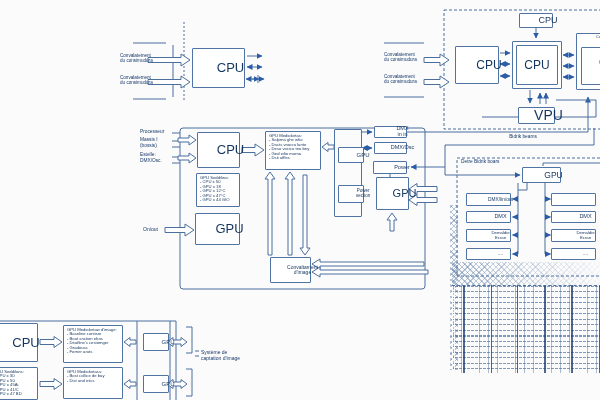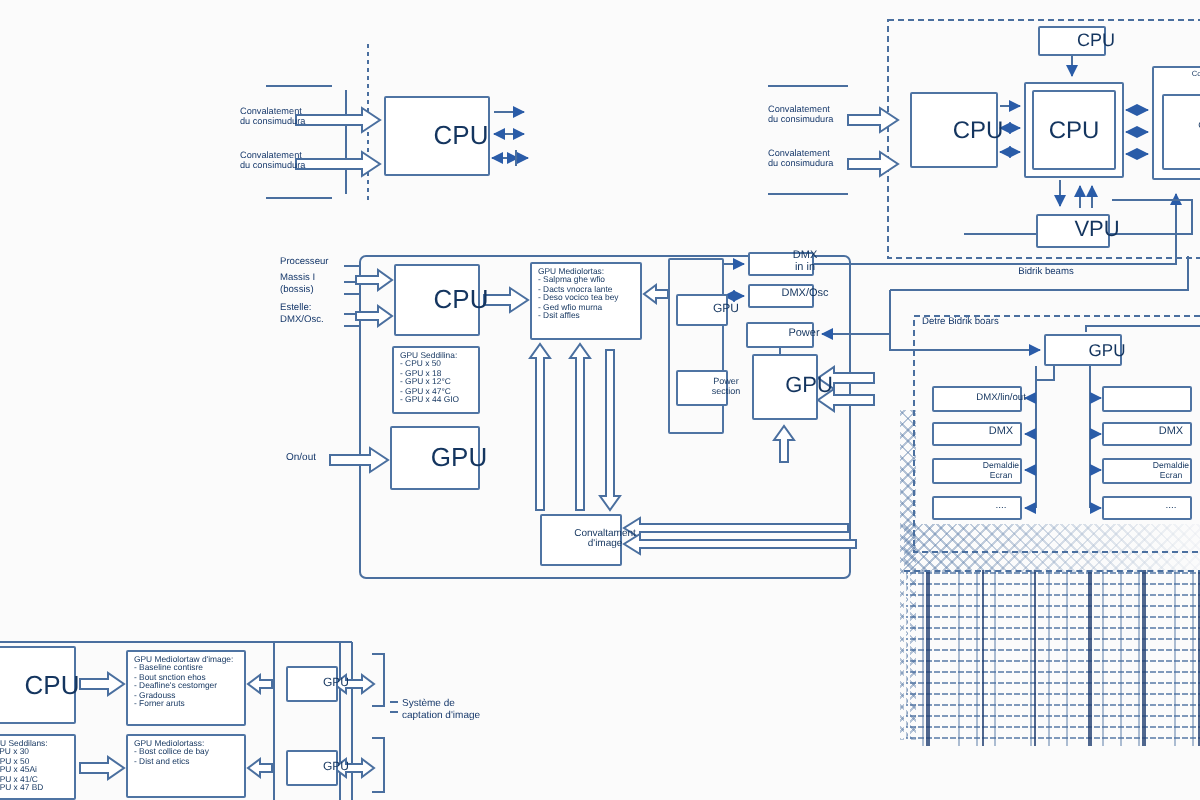--- a/index.html
+++ b/index.html
@@ -146,21 +146,21 @@
 
   <div class="lbl" style="left:384px;top:52px;width:42px;font-size:4.6px;">Convalatement
 du consimudura</div>
   <div class="lbl" style="left:384px;top:74px;width:42px;font-size:4.6px;">Convalatement
 du consimudura</div>
   <div class="box" style="left:519px;top:13px;width:34px;height:15px;font-size:9px;">CPU</div>
   <div class="box" style="left:455px;top:46px;width:44px;height:38px;font-size:12px;">CPU</div>
   <div class="box" style="left:512px;top:41px;width:50px;height:48px;">
     <div class="inner2" style="font-size:12px;">CPU</div>
   </div>
-  <div class="box" style="left:518px;top:107px;width:37px;height:17px;font-size:11px;">VPU</div>
+  <div class="box" style="left:518px;top:107px;width:37px;height:17px;font-size:14px;">VPU</div>
   <div class="box" style="left:576px;top:33px;width:34px;height:57px;align-items:flex-start;">
     <span style="font-size:3.8px;white-space:pre-line;margin-top:1px;">Convaltem
 (hos)</span>
     <div class="box" style="left:4px;top:13px;width:26px;height:38px;font-size:4.6px;white-space:pre-line;">Contro
 panell</div>
   </div>
   <div class="lbl" style="left:496px;top:134px;width:54px;font-size:4.8px;text-align:center;">Bidrik beams</div>
 
   <div class="lbl" style="left:140px;top:129px;width:34px;font-size:4.8px;">Processeur</div>
   <div class="lbl" style="left:140px;top:137px;width:34px;font-size:4.8px;">Massis I

